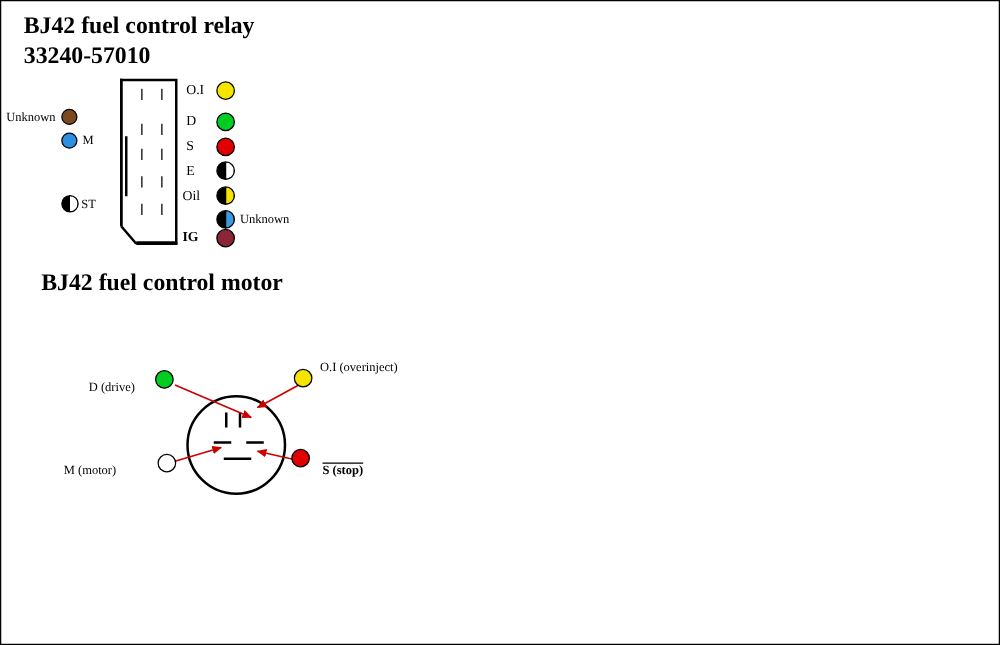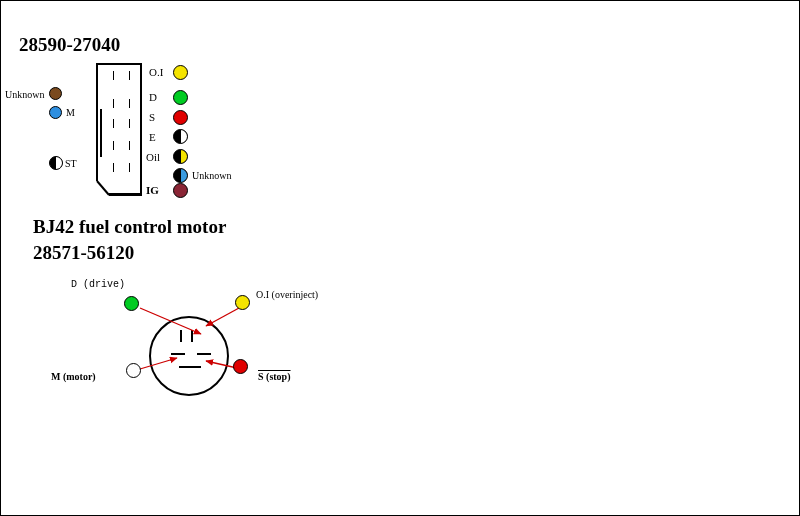--- a/index.html
+++ b/index.html
@@ -85,21 +85,22 @@
   .overline {
     text-decoration: overline;
     font-weight: bold;
   }
 </style>
 </head>
 <body>
 
 <div id="canvas">
 
-  <div class="title" style="left:18px; top:32px;">28590-27040</div>
+  <div class="title" style="left:18px; top:8px;">BJ42 fuel control relay</div>
+  <div class="title" style="left:18px; top:32px;">33240-57010</div>
 
   <div class="relay-body" style="left:95px; top:62px; width:46px; height:132px;"></div>
 
   <div style="position:absolute; left:88px; top:180px; width:20px; height:22px; background:#ffffff;"></div>
   <svg class="arrow-svg">
     <line x1="96" y1="180" x2="108" y2="194" stroke="#000000" stroke-width="2"></line>
     <line x1="108" y1="194" x2="141" y2="194" stroke="#000000" stroke-width="2"></line>
     <line x1="96" y1="62" x2="96" y2="180" stroke="#000000" stroke-width="2"></line>
     <line x1="100" y1="108" x2="100" y2="156" stroke="#000000" stroke-width="2"></line>
   </svg>
@@ -147,21 +148,20 @@
 
   <div class="dot half" style="left:172px; top:167px; width:15px; height:15px;">
     <span class="fill" style="background:#3a9be0;"></span>
   </div>
   <div class="label label-sm" style="left:191px; top:169px;">Unknown</div>
 
   <div class="label" style="left:145px; top:183px;font-weight:bold;">IG</div>
   <div class="dot" style="left:172px; top:182px; width:15px; height:15px; background:#8a2535;"></div>
 
   <div class="title" style="left:32px; top:214px;">BJ42 fuel control motor</div>
-  <div class="title" style="left:32px; top:240px;">28571-56120</div>
 
   <div class="motor-circle" style="left:148px; top:315px; width:80px; height:80px;"></div>
 
   <div class="tick" style="left:179px; top:329px; width:2px; height:12px;"></div>
   <div class="tick" style="left:190px; top:329px; width:2px; height:12px;"></div>
   <div class="tick" style="left:170px; top:352px; width:14px; height:2px;"></div>
   <div class="tick" style="left:196px; top:352px; width:14px; height:2px;"></div>
   <div class="tick" style="left:178px; top:365px; width:22px; height:2px;"></div>
 
   <svg class="arrow-svg">
@@ -169,25 +169,25 @@
       <marker id="ah" markerWidth="7" markerHeight="7" refX="5.5" refY="2.6" orient="auto">
         <path d="M0,0 L6,2.6 L0,5.2 z" fill="#cc0000"></path>
       </marker>
     </defs>
     <line x1="139" y1="307" x2="200" y2="333" stroke="#cc0000" stroke-width="1.3" marker-end="url(#ah)"></line>
     <line x1="238" y1="307" x2="205" y2="325" stroke="#cc0000" stroke-width="1.3" marker-end="url(#ah)"></line>
     <line x1="139" y1="368" x2="176" y2="357" stroke="#cc0000" stroke-width="1.3" marker-end="url(#ah)"></line>
     <line x1="236" y1="367" x2="205" y2="360" stroke="#cc0000" stroke-width="1.3" marker-end="url(#ah)"></line>
   </svg>
 
-  <div class="label label-sm" style="left:70px; top:278px;font-family:Liberation Mono, monospace;">D (drive)</div>
+  <div class="label label-sm" style="left:70px; top:304px;">D (drive)</div>
   <div class="dot" style="left:123px; top:295px; width:15px; height:15px; background:#00cc22;"></div>
 
   <div class="dot" style="left:234px; top:294px; width:15px; height:15px; background:#f5e400;"></div>
   <div class="label label-sm" style="left:255px; top:288px;">O.I (overinject)</div>
 
-  <div class="label label-sm" style="left:50px; top:370px;font-weight:bold;">M (motor)</div>
+  <div class="label label-sm" style="left:50px; top:370px;">M (motor)</div>
   <div class="dot" style="left:125px; top:362px; width:15px; height:15px; background:#ffffff;"></div>
 
   <div class="dot" style="left:232px; top:358px; width:15px; height:15px; background:#e00000;"></div>
   <div class="label label-sm" style="left:257px; top:370px;"><span class="overline">S (stop)</span></div>
 
 </div>
 
 </body></html>

